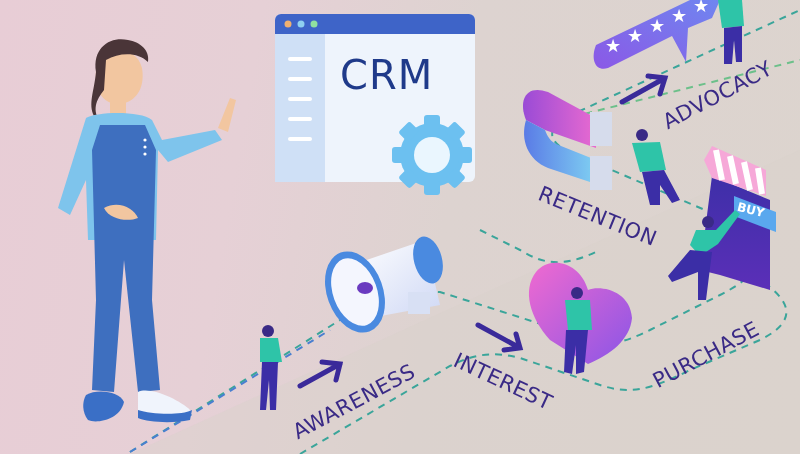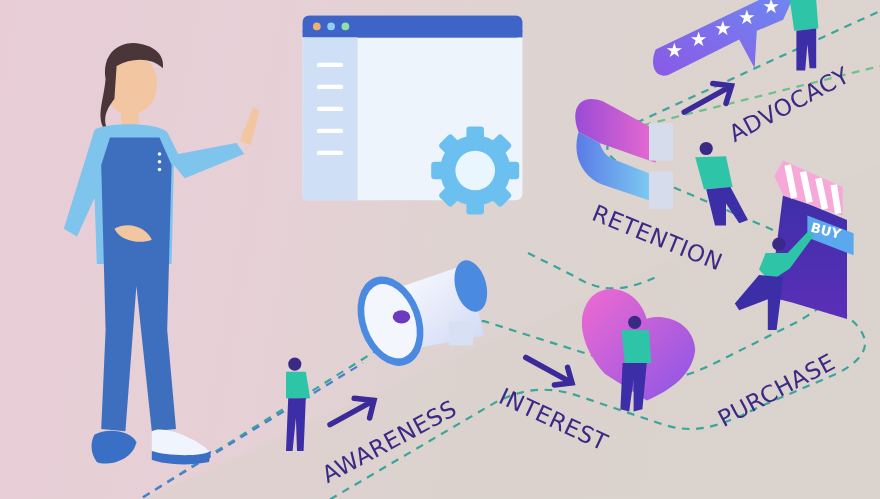--- a/index.html
+++ b/index.html
@@ -166,20 +166,21 @@
     <path d="M300,386 L340,364 M322,362 L340,364 L336,380"></path>
   </g>
   <g stroke="#3a2a9a" stroke-width="5" fill="none" stroke-linecap="round">
     <path d="M478,325 L520,348 M504,350 L520,348 L516,334"></path>
   </g>
   <g stroke="#3a2a9a" stroke-width="5" fill="none" stroke-linecap="round">
     <path d="M622,102 L665,78 M648,76 L665,78 L660,94"></path>
   </g>
 </svg>
 
+<div class="crm-text">CRM</div>
 <div class="buy">BUY</div>
 
 <div class="label" style="left:300px;top:420px;transform:rotate(-28deg);">AWARENESS</div>
 <div class="label" style="left:450px;top:346px;transform:rotate(25deg);">INTEREST</div>
 <div class="label" style="left:660px;top:369px;transform:rotate(-28deg);">PURCHASE</div>
 <div class="label" style="left:535px;top:180px;transform:rotate(22deg);">RETENTION</div>
 <div class="label" style="left:670px;top:110px;transform:rotate(-28deg);">ADVOCACY</div>
 </div>
 
 </body></html>

